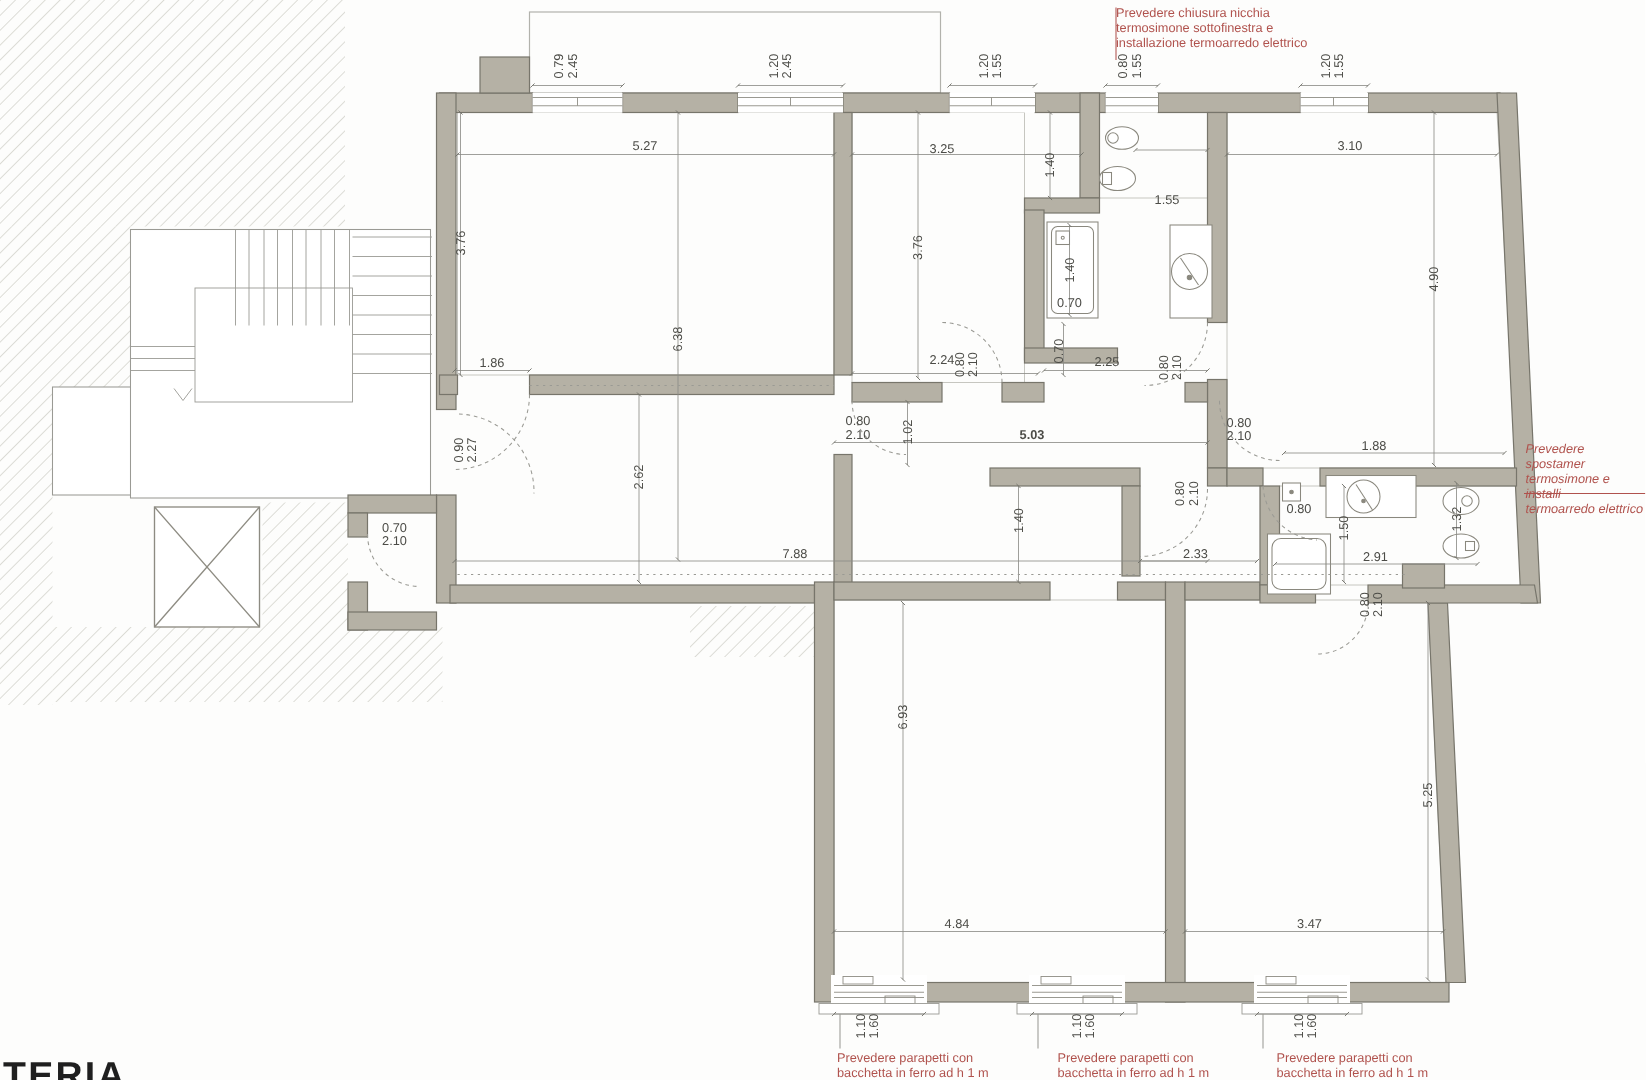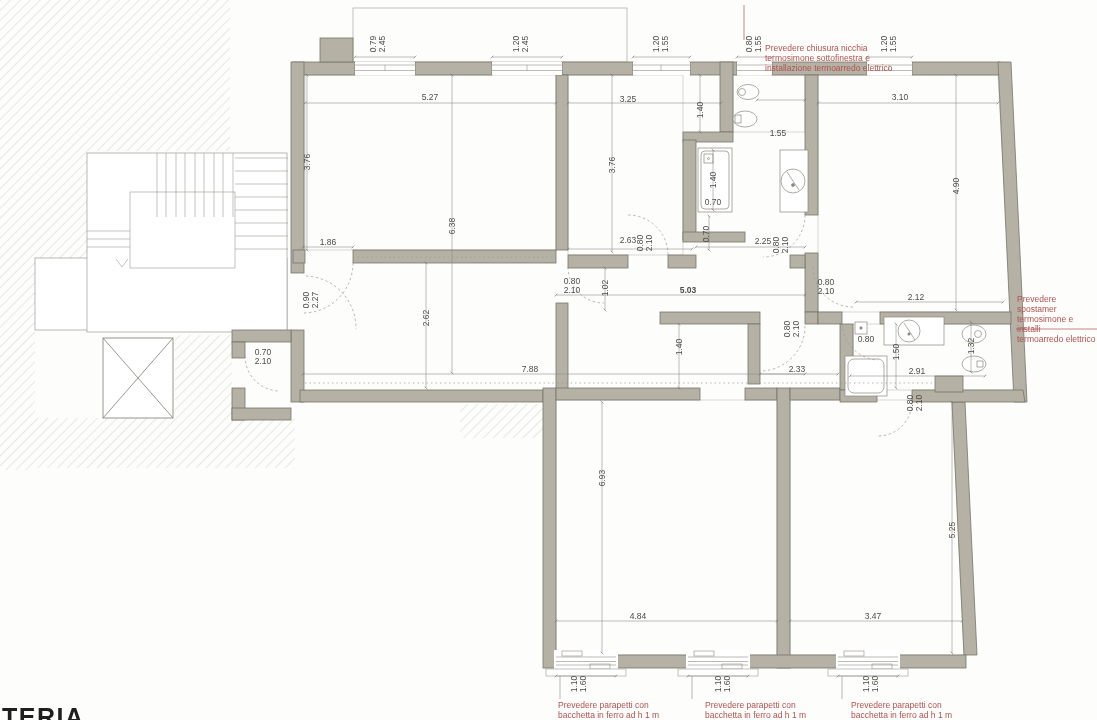--- a/index.html
+++ b/index.html
@@ -337,35 +337,35 @@
       <div class="dim" style="left: 900px; top: 97px;">3.10</div>
       <div class="dim rot" style="left: 307px; top: 162px;">3.76</div>
       <div class="dim rot" style="left: 612px; top: 165px;">3.76</div>
       <div class="dim rot" style="left: 452px; top: 226px;">6.38</div>
       <div class="dim rot" style="left: 956px; top: 186px;">4.90</div>
       <div class="dim rot" style="left: 700px; top: 110px;">1.40</div>
       <div class="dim rot" style="left: 713px; top: 180px;">1.40</div>
       <div class="dim" style="left: 713px; top: 202px;">0.70</div>
       <div class="dim rot" style="left: 706px; top: 234px;">0.70</div>
       <div class="dim" style="left: 328px; top: 242px;">1.86</div>
-      <div class="dim" style="left: 628px; top: 240px;">2.63</div>
+      <div class="dim" style="left: 628px; top: 240px;">2.24</div>
       <div class="dim rot" style="left: 644px; top: 243px;">0.80
 2.10</div>
-      <div class="dim" style="left: 763px; top: 241px;">2.25</div>
+      <div class="dim" style="left: 738px; top: 241px;">2.25</div>
       <div class="dim rot" style="left: 780px; top: 245px;">0.80
 2.10</div>
       <div class="dim rot" style="left: 310px; top: 300px;">0.90
 2.27</div>
       <div class="dim" style="left: 572px; top: 285px;">0.80
 2.10</div>
       <div class="dim rot" style="left: 605px; top: 288px;">1.02</div>
       <div class="dim" style="left: 688px; top: 290px; font-weight: bold;">5.03</div>
       <div class="dim" style="left: 826px; top: 286px;">0.80
 2.10</div>
-      <div class="dim" style="left: 916px; top: 297px;">2.12</div>
+      <div class="dim" style="left: 916px; top: 297px;">1.88</div>
       <div class="dim" style="left: 263px; top: 356px;">0.70
 2.10</div>
       <div class="dim rot" style="left: 426px; top: 318px;">2.62</div>
       <div class="dim rot" style="left: 791px; top: 329px;">0.80
 2.10</div>
       <div class="dim" style="left: 866px; top: 339px;">0.80</div>
       <div class="dim rot" style="left: 896px; top: 352px;">1.50</div>
       <div class="dim rot" style="left: 971px; top: 346px;">1.32</div>
       <div class="dim" style="left: 530px; top: 369px;">7.88</div>
       <div class="dim rot" style="left: 679px; top: 347px;">1.40</div>
@@ -376,24 +376,24 @@
       <div class="dim rot" style="left: 602px; top: 478px;">6.93</div>
       <div class="dim rot" style="left: 952px; top: 530px;">5.25</div>
       <div class="dim" style="left: 638px; top: 616px;">4.84</div>
       <div class="dim" style="left: 873px; top: 616px;">3.47</div>
       <div class="dim rot" style="left: 578px; top: 684px;">1.10
 1.60</div>
       <div class="dim rot" style="left: 722px; top: 684px;">1.10
 1.60</div>
       <div class="dim rot" style="left: 870px; top: 684px;">1.10
 1.60</div>
-      <div class="note" style="left: 765px; top: 3px; margin-top: 40px;">Prevedere chiusura nicchia
+      <div class="note" style="left: 744px; top: 3px;">Prevedere chiusura nicchia
 termosimone sottofinestra e
 installazione termoarredo elettrico</div>
-      <div class="note" style="left: 1017px; top: 294px;">Prevedere spostamer
+      <div class="note" style="left: 1017px; top: 294px; font-style: italic;">Prevedere spostamer
 termosimone e installi
 termoarredo elettrico</div>
       <div class="note" style="left: 558px; top: 700px;">Prevedere parapetti con
 bacchetta in ferro ad h 1 m</div>
       <div class="note" style="left: 705px; top: 700px;">Prevedere parapetti con
 bacchetta in ferro ad h 1 m</div>
       <div class="note" style="left: 851px; top: 700px;">Prevedere parapetti con
 bacchetta in ferro ad h 1 m</div>
     </div>
 

